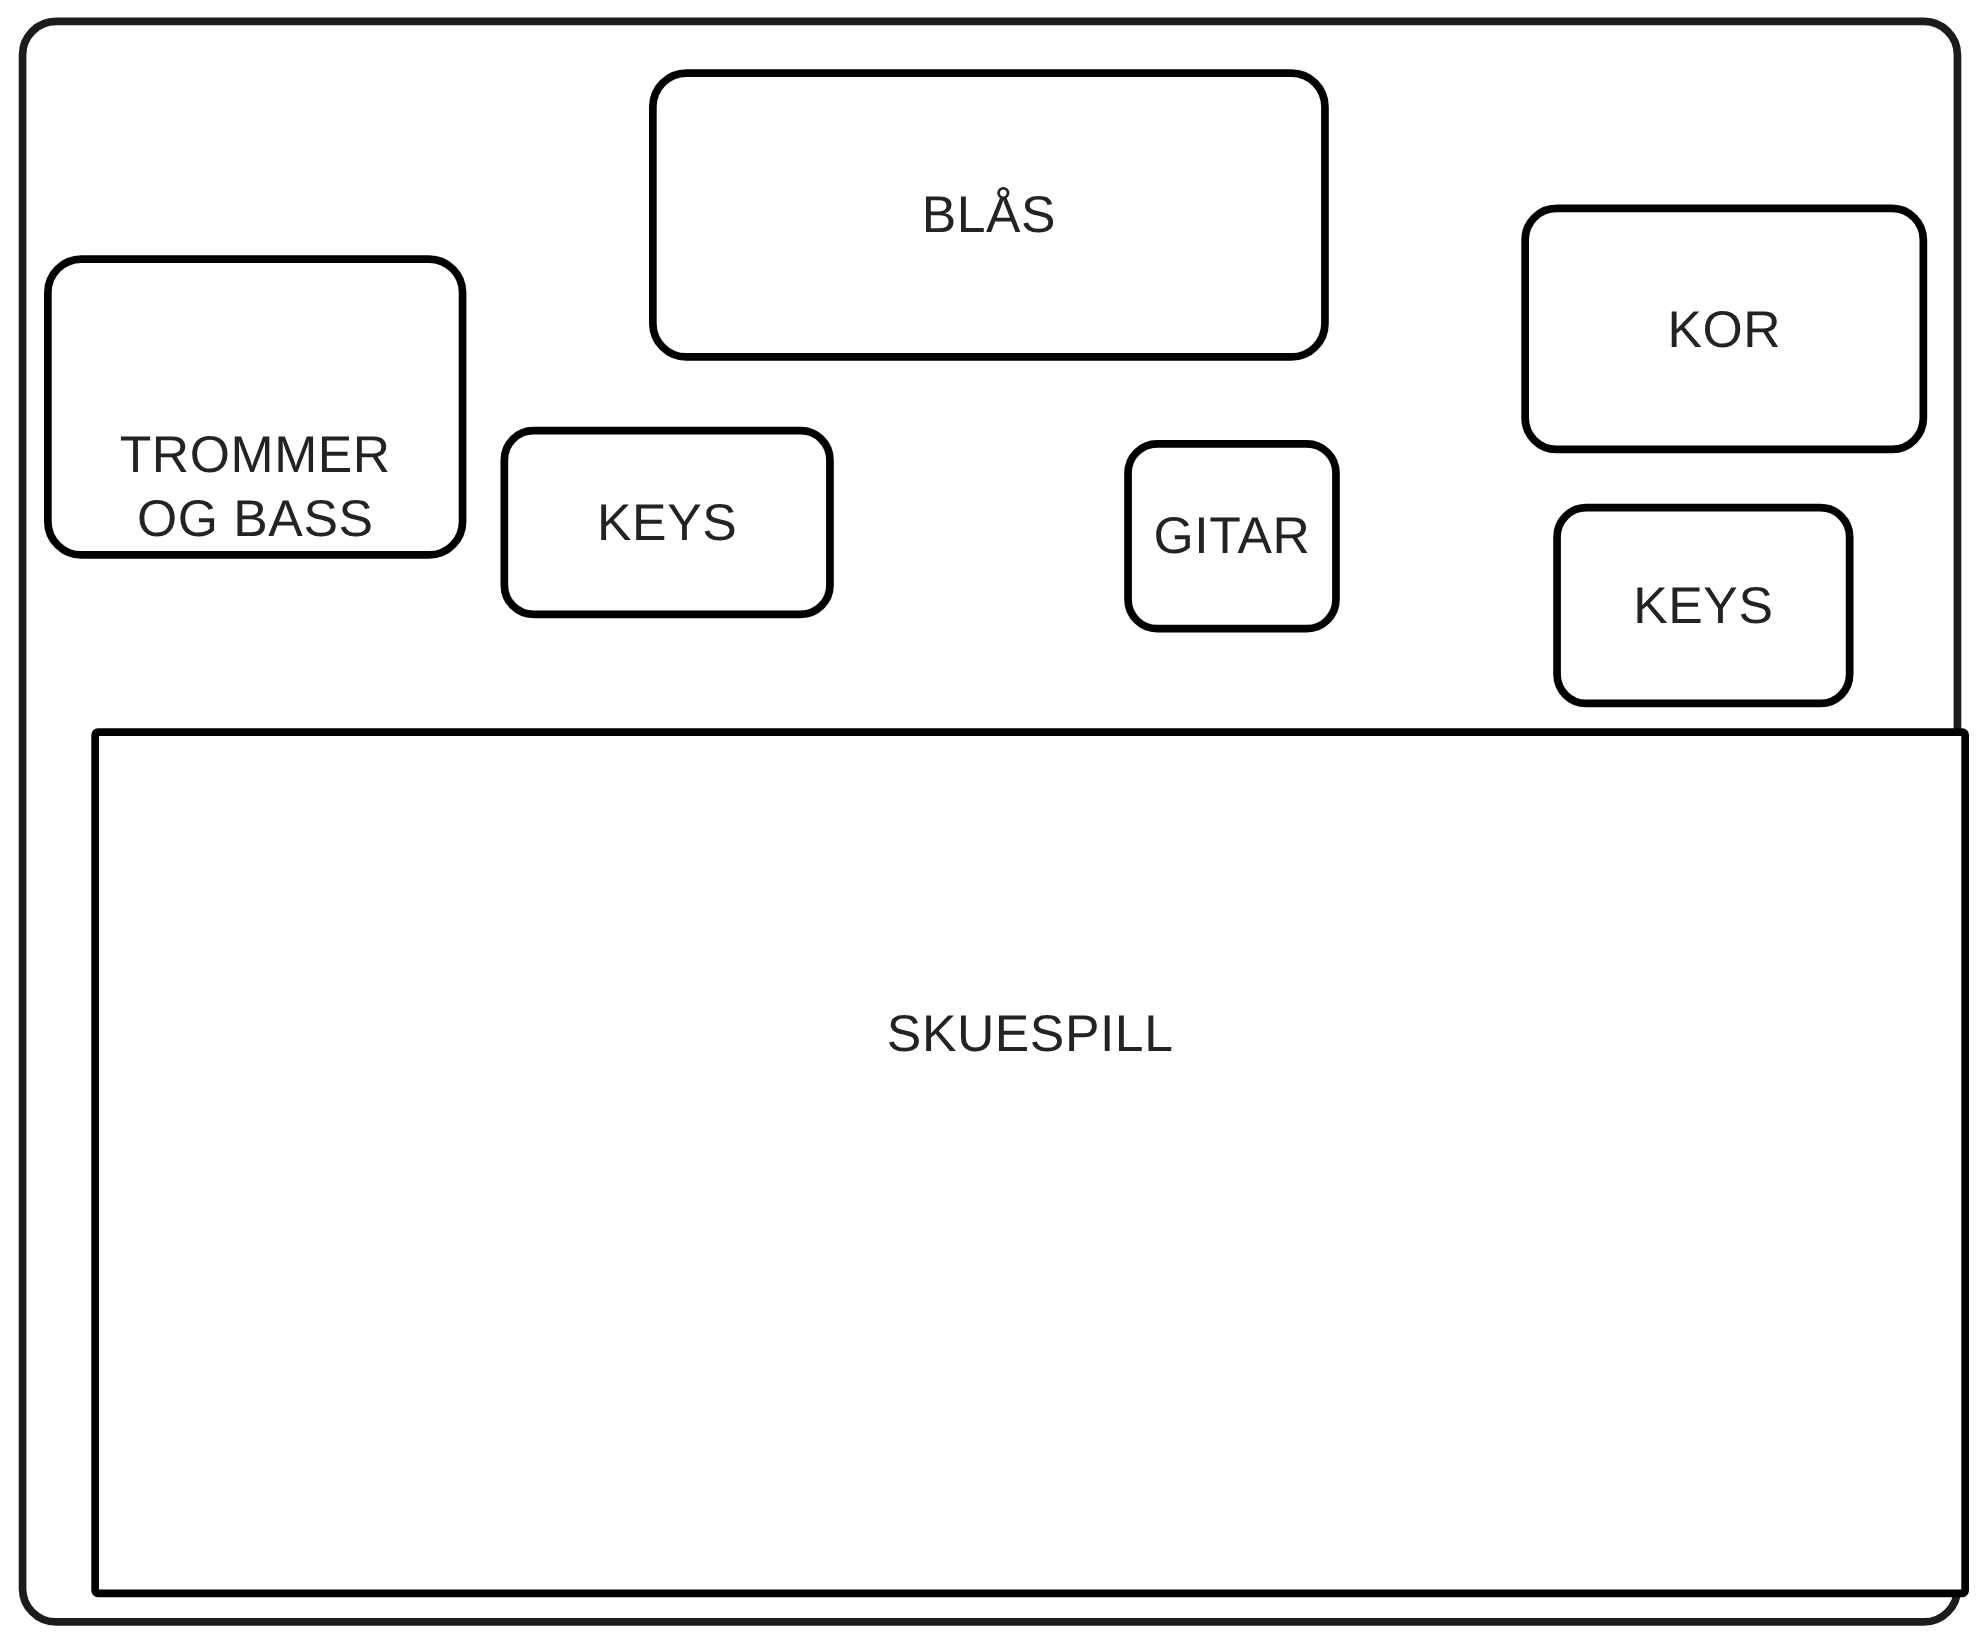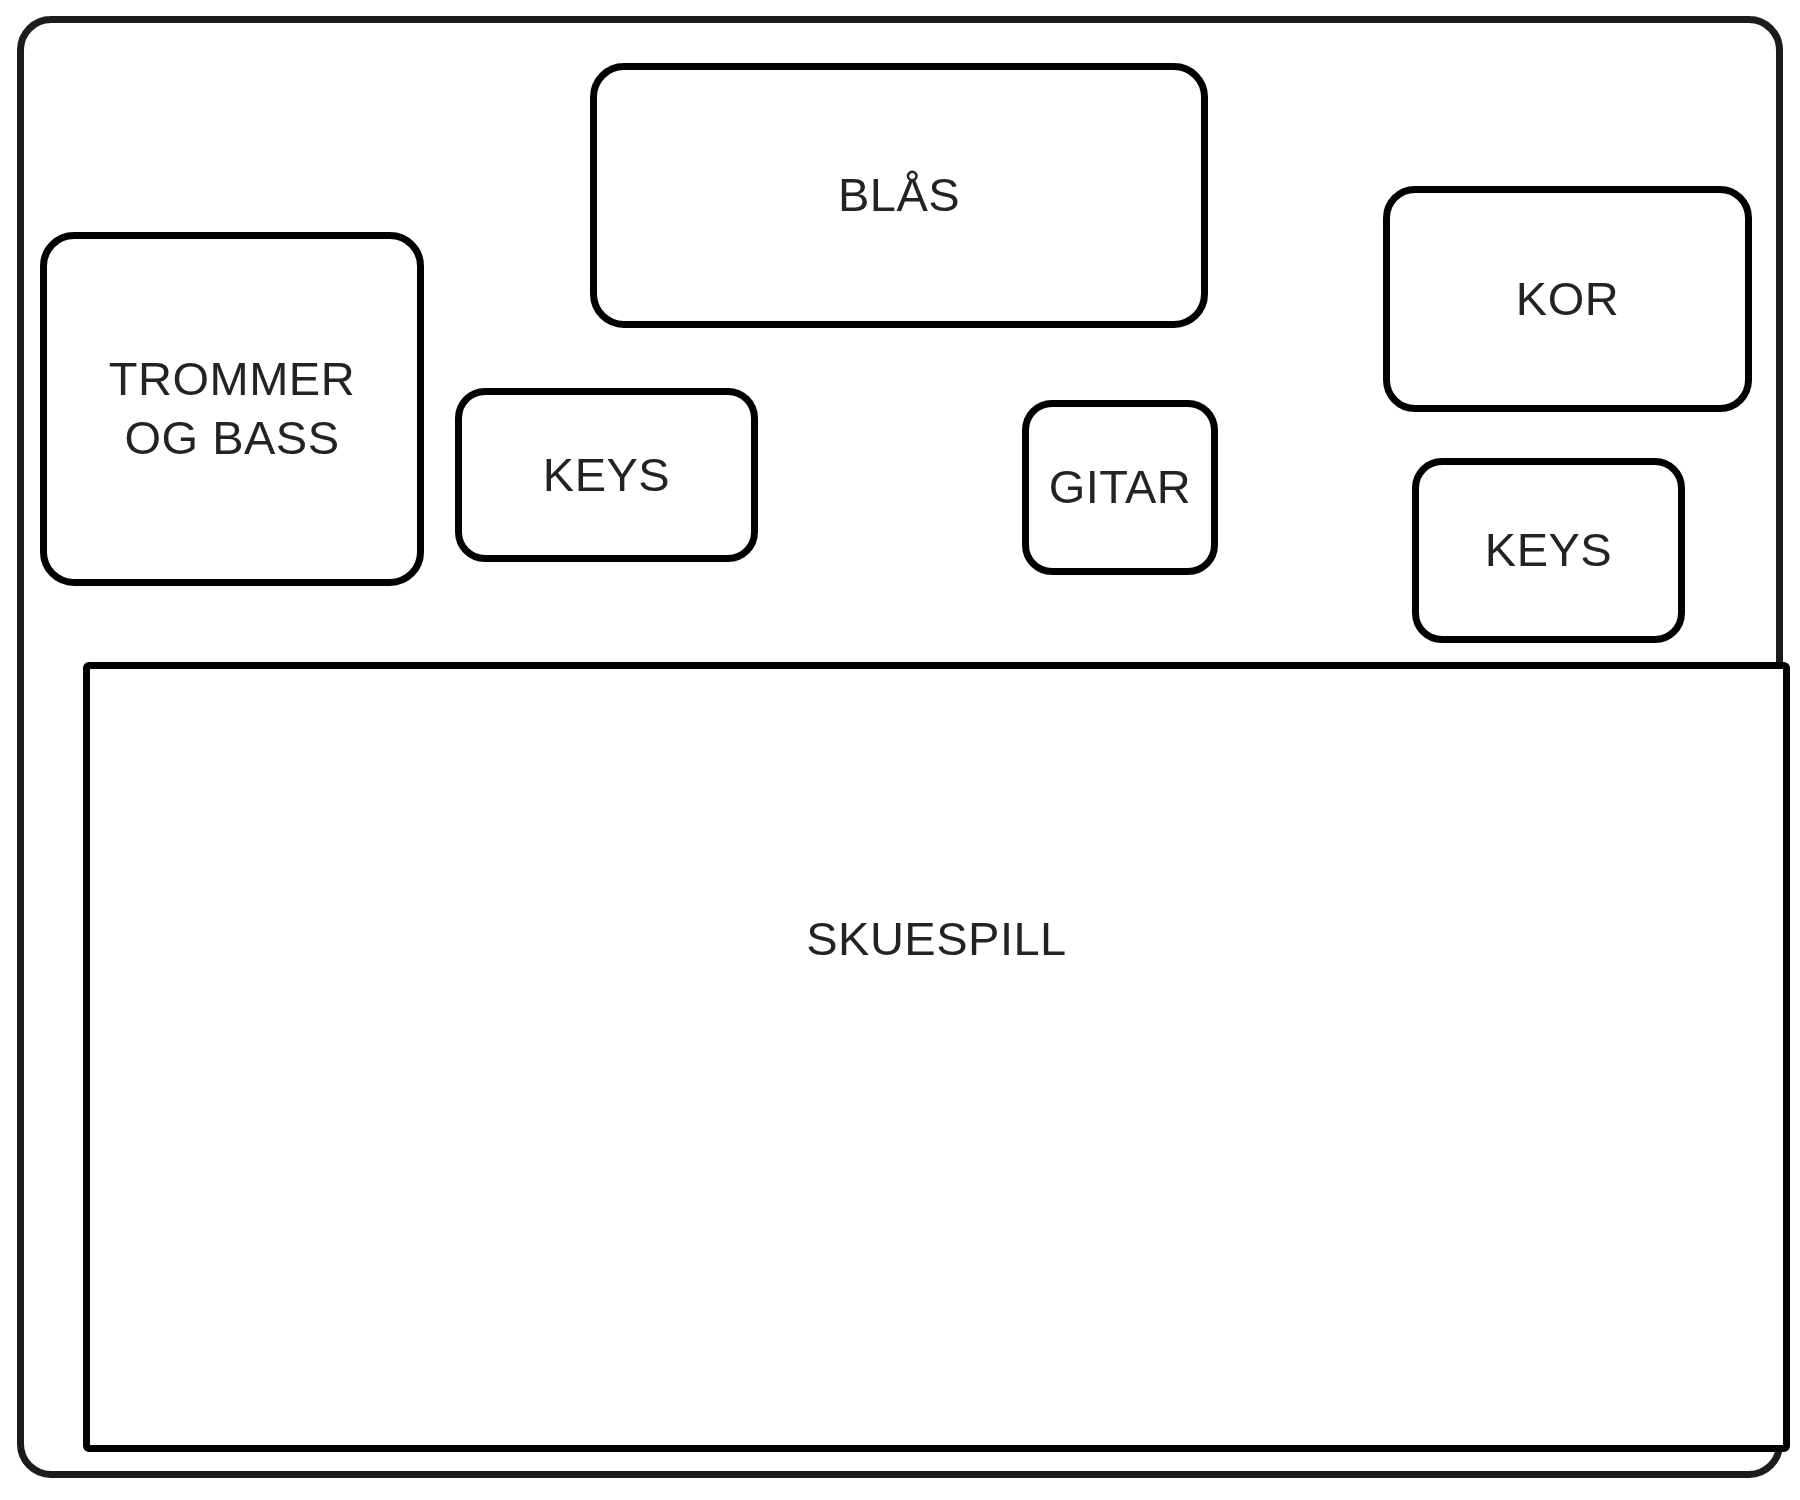--- a/index.html
+++ b/index.html
@@ -55,22 +55,23 @@
     white-space: pre-line;
     user-select: none;
   }
 
   
 
   #zone-trommer-og-bass {
     left: 40px;
     top: 232px;
     width: 384px;
-    height: 354px;
+    height: 276px;
     border-radius: 34px;
+    align-items: flex-end;
   }
   #zone-trommer-og-bass .zone-label {
     font-size: 47px;
   }
 
   #zone-blas {
     left: 590px;
     top: 63px;
     width: 618px;
     height: 265px;

